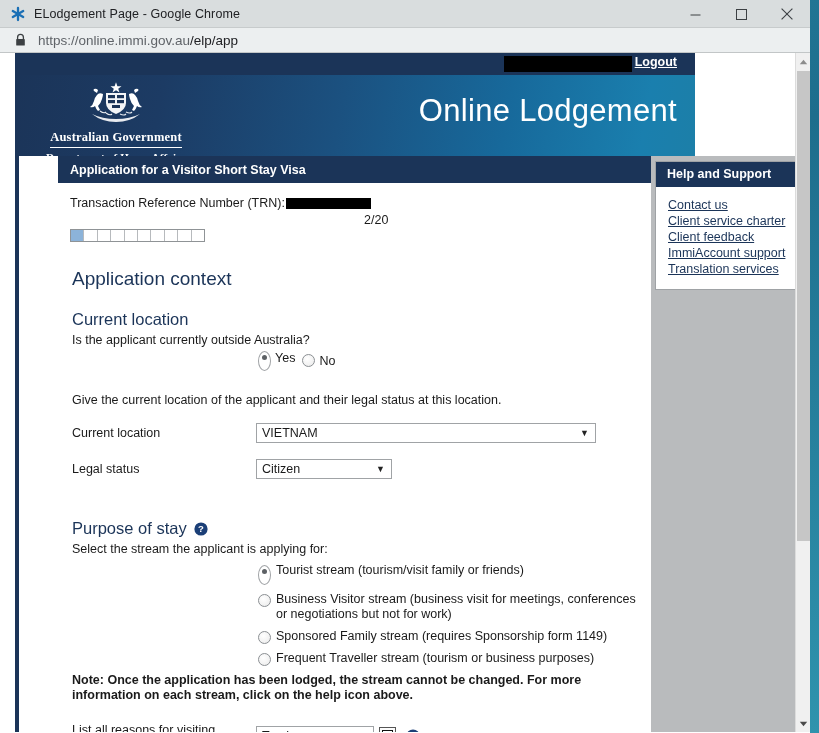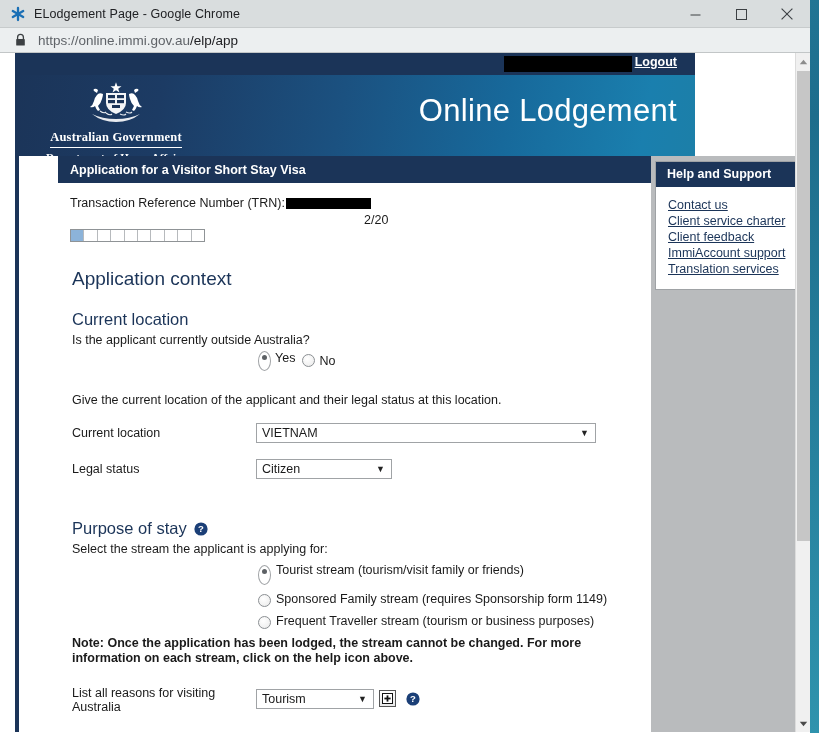--- a/index.html
+++ b/index.html
@@ -565,20 +565,24 @@
 
               <p class="small">Select the stream the applicant is applying for:</p>
 
               <div class="streams">
                 <div class="stream-row">
                   <span class="rad sel"></span>
                   <span class="txt">Tourist stream (tourism/visit family or friends)</span>
                 </div>
                 <div class="stream-row">
                   <span class="rad"></span>
+                  <span class="txt">Business Visitor stream (business visit for meetings, conferences or negotiations but not for work)</span>
+                </div>
+                <div class="stream-row">
+                  <span class="rad"></span>
                   <span class="txt">Sponsored Family stream (requires Sponsorship form 1149)</span>
                 </div>
                 <div class="stream-row">
                   <span class="rad"></span>
                   <span class="txt">Frequent Traveller stream (tourism or business purposes)</span>
                 </div>
               </div>
 
               <p class="note">Note: Once the application has been lodged, the stream cannot be changed. For more information on each stream, click on the help icon above.</p>
 

